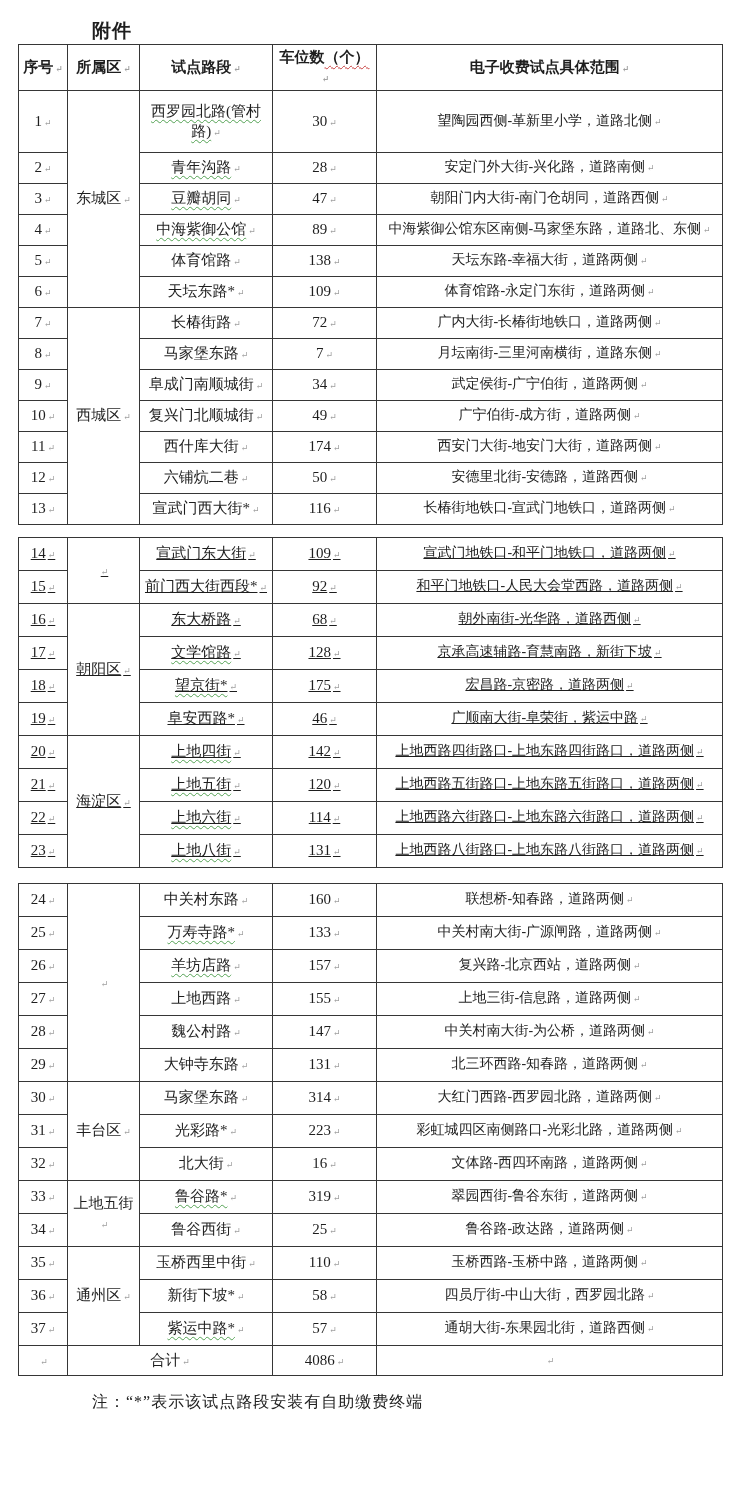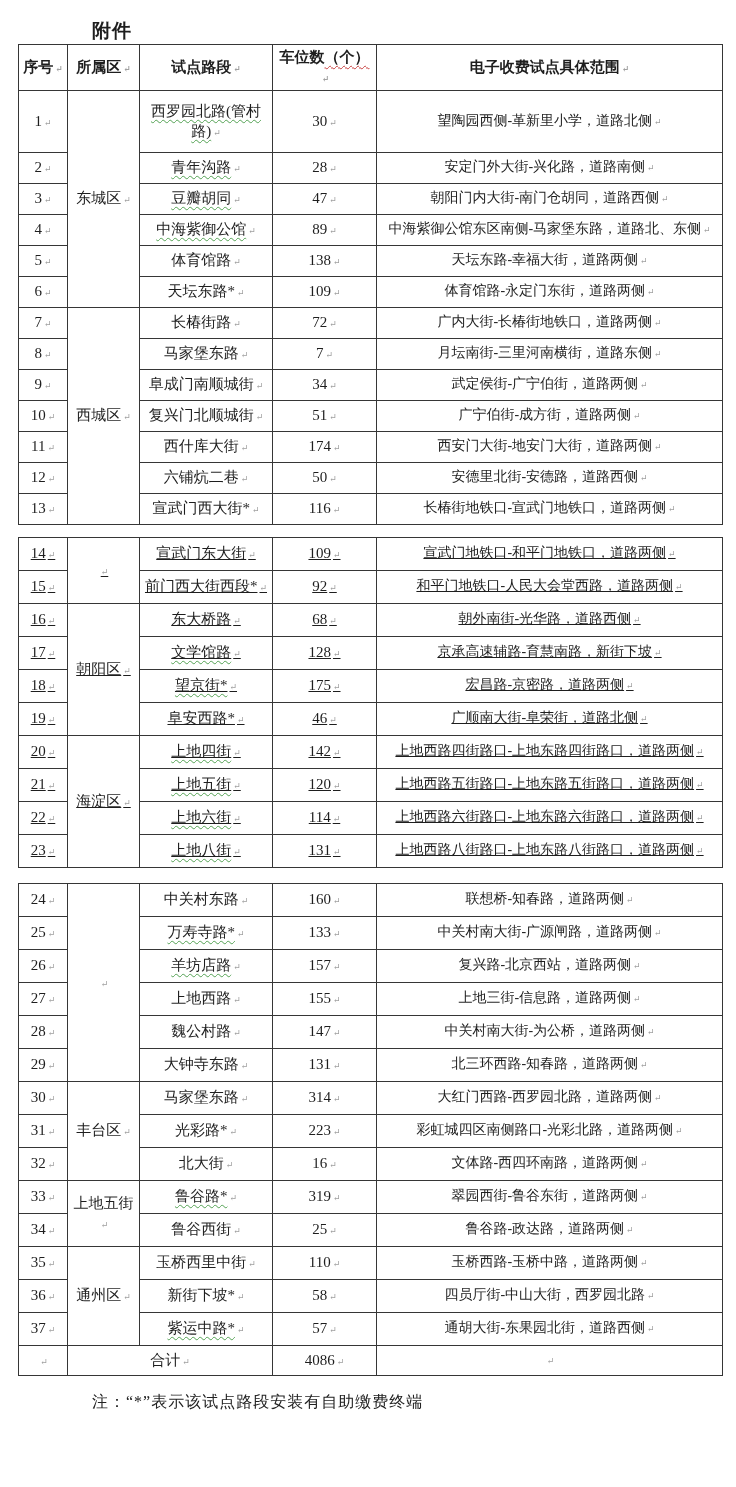--- a/index.html
+++ b/index.html
@@ -158,21 +158,21 @@
           </tr>
           <tr>
             <td>9</td>
             <td><span>阜成门南顺城街</span></td>
             <td class="spaces">34</td>
             <td class="range">武定侯街-广宁伯街，道路两侧</td>
           </tr>
           <tr>
             <td>10</td>
             <td><span>复兴门北顺城街</span></td>
-            <td class="spaces">51</td>
+            <td class="spaces">49</td>
             <td class="range">广宁伯街-成方街，道路两侧</td>
           </tr>
           <tr>
             <td>11</td>
             <td><span>西什库大街</span></td>
             <td class="spaces">174</td>
             <td class="range">西安门大街-地安门大街，道路两侧</td>
           </tr>
           <tr>
             <td>12</td>
@@ -226,21 +226,21 @@
           <tr>
             <td>18</td>
             <td><span class="sq">望京街*</span></td>
             <td class="spaces">175</td>
             <td class="range">宏昌路-京密路，道路两侧</td>
           </tr>
           <tr>
             <td>19</td>
             <td><span>阜安西路*</span></td>
             <td class="spaces">46</td>
-            <td class="range">广顺南大街-阜荣街，道路北侧</td>
+            <td class="range">广顺南大街-阜荣街，紫运中路</td>
           </tr>
           <tr>
             <td>20</td>
             <td rowspan="4">海淀区</td>
             <td><span class="sq">上地四街</span></td>
             <td class="spaces">142</td>
             <td class="range">上地西路四街路口-上地东路四街路口，道路两侧</td>
           </tr>
           <tr>
             <td>21</td>

